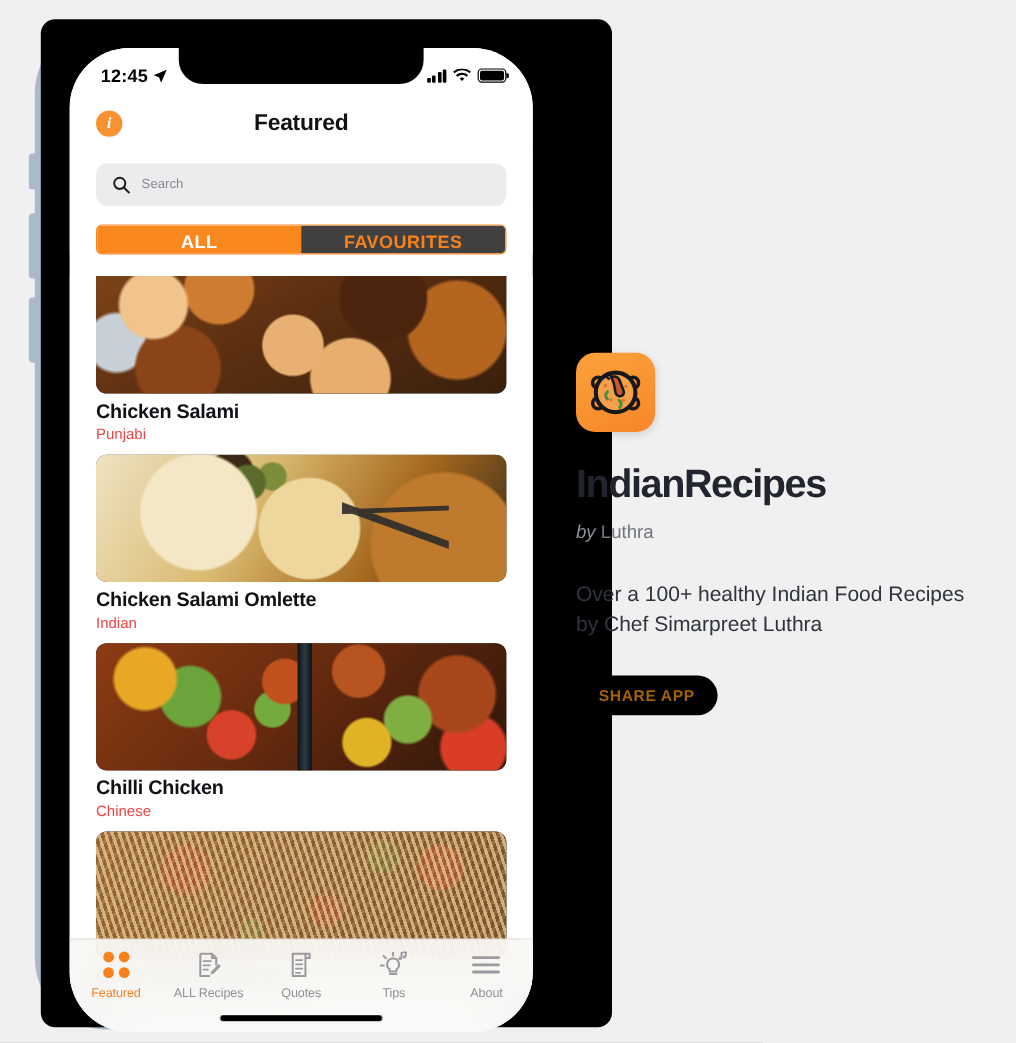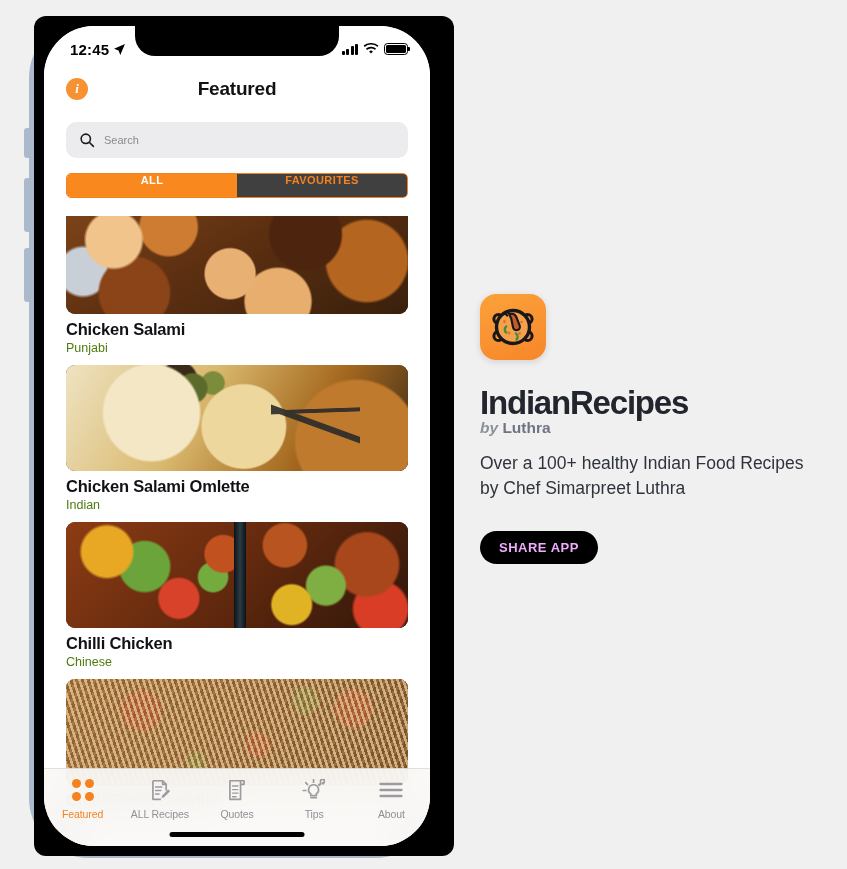--- a/index.html
+++ b/index.html
@@ -39,25 +39,25 @@
     width: 406px;
     height: 840px;
     border-radius: 60px;
     background: #aab9cc;
   }
 
   .phone-frame {
     position: absolute;
     left: 10px;
     top: 6px;
-    width: 420px;
+    width: 476px;
     height: 840px;
     border-radius: 12px;
     background: #000;
-    padding: 10px;
+    padding: 24px;
   }
 
   .phone-screen {
     position: relative;
     width: 386px;
     height: 820px;
     border-radius: 50px;
     background: #ffffff;
     overflow: hidden;
   }
@@ -197,22 +197,22 @@
   }
   .segmented {
     display: flex;
     height: 25px;
     border: 1.3px solid #f5821f;
     border-radius: 5px;
     overflow: hidden;
   }
   .seg {
     flex: 1;
-    display: flex; align-items: flex-start; justify-content: center;
-    font-size: 11px;
+    display: flex; align-items: flex-end; justify-content: center;
+    font-size: 15px;
     font-weight: 600;
     letter-spacing: 0.4px;
     cursor: pointer;
   }
   .seg.active { background: #f9891f; color: #ffffff; }
   .seg.inactive { background: #404040; color: #f5821f; }
 
   
   .list-area {
     position: absolute;
@@ -241,21 +241,21 @@
   }
   .recipe-name {
     font-size: 16.5px;
     font-weight: 700;
     color: #111216;
     letter-spacing: -0.2px;
     margin-top: 6px;
   }
   .recipe-cuisine {
     font-size: 12.5px;
-    color: #4d7c0f;
+    color: #ef4444;
     margin-top: 2px;
     margin-bottom: 10px;
   }
 
   
   .food-pickle {
     position:absolute; inset:0;
     background:
       radial-gradient(circle at 14% 30%, #f0c48a 0 9%, transparent 10%),
       radial-gradient(circle at 30% 18%, #cd7c31 0 11%, transparent 12%),
@@ -390,39 +390,38 @@
   }
   .app-title {
     margin-top: 26px;
     font-size: 33px;
     font-weight: 700;
     color: #22252e;
     letter-spacing: -1.2px;
     line-height: 1;
   }
   .app-byline {
-    margin-top: 0;
+    margin-top: 16px;
     font-size: 15.5px;
     color: #6f7480;
-    font-weight: bold;
   }
   .app-byline .by { font-style: italic; color: #8c9099; }
   .app-desc {
-    margin-top: 14px;
+    margin-top: 30px;
     font-size: 17.5px;
     line-height: 1.42;
     color: #2f333c;
     max-width: 340px;
   }
   .share-btn {
     margin-top: 30px;
     display: inline-flex;
     align-items: center;
     background: #000;
-    color: #f0abfc;
+    color: #a16207;
     font-size: 13px;
     font-weight: 700;
     letter-spacing: 0.5px;
     padding: 9px 19px;
     border-radius: 18px;
     border: none;
     cursor: pointer;
     font-family: "Liberation Sans", sans-serif;
   }
 </style>

